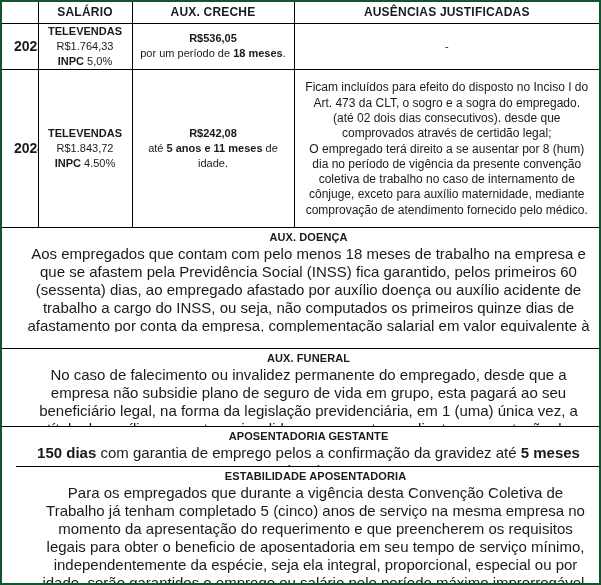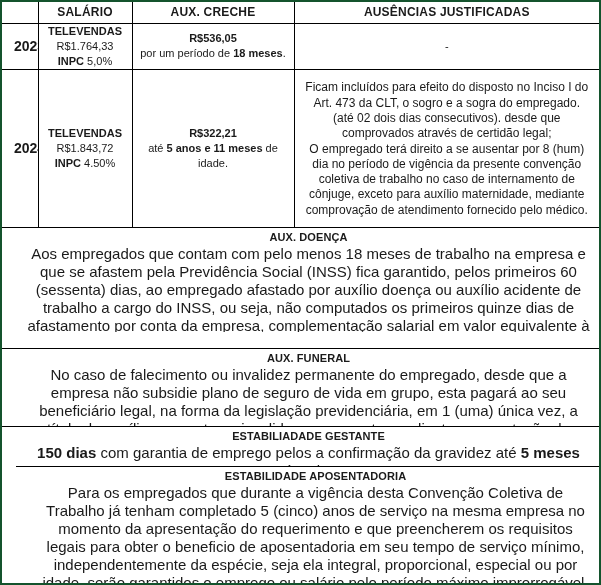--- a/index.html
+++ b/index.html
@@ -95,21 +95,21 @@
       <td class="year">2024</td>
       <td>
         <div class="cell-lines">
           <div class="ln-bold">TELEVENDAS</div>
           <div>R$1.843,72</div>
           <div><b>INPC</b><span> 4.50%</span></div>
         </div>
       </td>
       <td>
         <div class="cell-lines">
-          <div class="ln-bold">R$322,21</div>
+          <div class="ln-bold">R$242,08</div>
           <div><span>até </span><b>5 anos e 11 meses</b><span> de idade.</span></div>
         </div>
       </td>
       <td class="aus2024">
         <p>Ficam incluídos para efeito do disposto no Inciso I do Art. 473 da CLT, o sogro e a sogra do empregado. (até 02 dois dias consecutivos). desde que comprovados através de certidão legal;</p>
         <p>O empregado terá direito a se ausentar por 8 (hum) dia no período de vigência da presente convenção coletiva de trabalho no caso de internamento de cônjuge, exceto para auxílio maternidade, mediante comprovação de atendimento fornecido pelo médico.</p>
       </td>
     </tr>
   </tbody>
     </table>
@@ -118,21 +118,21 @@
     <h3>AUX. DOENÇA</h3>
     <div class="body">Aos empregados que contam com pelo menos 18 meses de trabalho na empresa e que se afastem pela Previdência Social (INSS) fica garantido, pelos primeiros 60 (sessenta) dias, ao empregado afastado por auxílio doença ou auxílio acidente de trabalho a cargo do INSS, ou seja, não computados os primeiros quinze dias de afastamento por conta da empresa, complementação salarial em valor equivalente à diferença entre a importância recebida da previdência e 90% (noventa por cento) do salário base que o empregado teria se não estivesse afastado, limitado ao teto de contribuição previdenciária.</div>
   </div>
 
   <div class="section s-funeral">
     <h3>AUX. FUNERAL</h3>
     <div class="body"><span>No caso de falecimento ou invalidez permanente do empregado, desde que a empresa não subsidie plano de seguro de vida em grupo, esta pagará ao seu beneficiário legal, na forma da legislação previdenciária, em 1 (uma) única vez, a título de auxílio por morte ou invalidez permanente, mediante apresentação do atestado de óbito ou perícia médica legal, </span><b>1 (hum) salário nominal limitado a 3 (três) pisos salariais</b><span>.</span></div>
   </div>
 
   <div class="section s-gestante">
-    <h3>ESTABILIADADE GESTANTE</h3>
+    <h3>APOSENTADORIA GESTANTE</h3>
     <div class="body"><b>150 dias</b><span> com garantia de emprego pelos a confirmação da gravidez até </span><b>5 meses</b><span> após o base</span></div>
   </div>
 
   <div class="section s-aposentadoria">
     <h3>ESTABILIDADE APOSENTADORIA</h3>
     <div class="body">Para os empregados que durante a vigência desta Convenção Coletiva de Trabalho já tenham completado 5 (cinco) anos de serviço na mesma empresa no momento da apresentação do requerimento e que preencherem os requisitos legais para obter o beneficio de aposentadoria em seu tempo de serviço mínimo, independentemente da espécie, seja ela integral, proporcional, especial ou por idade, serão garantidos o emprego ou salário pelo período máximo improrrogável, de até 24 (vinte e quatro) meses, mediante a apresentação da simulação do INSS disponibilizada no seu website, com anuência do sindicato dos trabalhadores, juntamente com a apresentação dos documentos que instruíram o cálculo, inclusive insalubre comprovado pelo PPP(Perfil Profissiográfico Previdenciário).</div>
   </div>
 
 </div>
 

